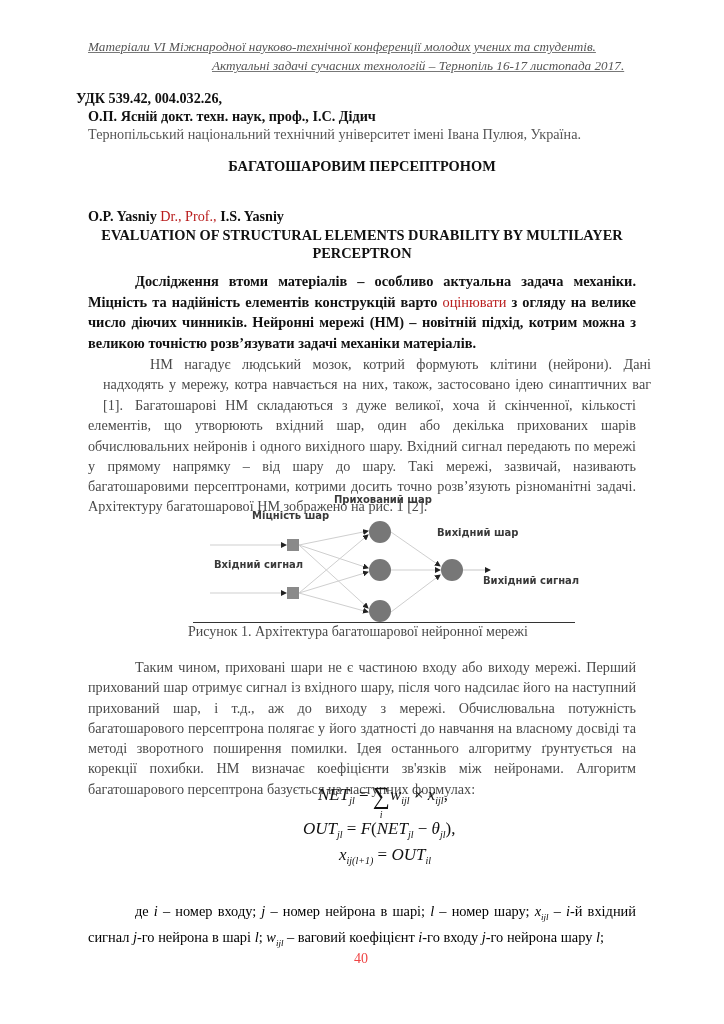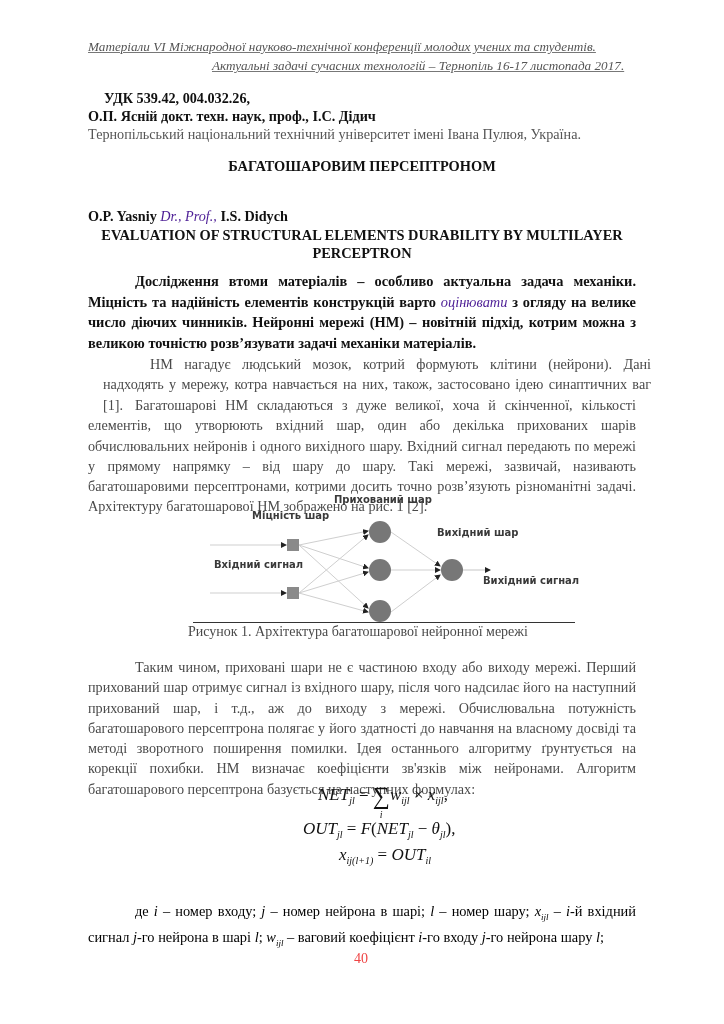--- a/index.html
+++ b/index.html
@@ -13,39 +13,39 @@
   .para { font-size: 14.2px; line-height: 20.3px; text-align: justify; text-align-last: left; }
   .para.bold-ish { color: #111; font-weight: bold; font-size: 14.4px; letter-spacing: 0; }
   .para.light { color: #4a4a4a; }
   .indent { text-indent: 47px; }
   .diagram-label { font-family: "DejaVu Sans", sans-serif; font-weight: bold; font-size: 10px; color: #3a3a3a; white-space: nowrap; }
   .caption { font-size: 14px; color: #4a4a4a; white-space: nowrap; }
   .formula { font-family: "Liberation Serif", serif; font-style: italic; font-size: 17px; color: #111; white-space: nowrap; }
   .formula .up { font-style: normal; }
   .formula sub { font-size: 10px; }
   .pageno { font-size: 14px; color: #ef4444; }
-  .light-word { color: #4c1d95; font-weight: normal; font-style: italic; }
+  .light-word { color: #b91c1c; font-weight: normal; }
   i.v { font-style: italic; }
 </style>
 </head>
 <body>
 
 <div class="abs hdr" style="left:88px; top:39px;">Матеріали VI Міжнародної науково-технічної конференції молодих учених та студентів.</div>
 <div class="abs hdr" style="left:212px; top:58px;">Актуальні задачі сучасних технологій – Тернопіль 16-17 листопада 2017.</div>
 
-<div class="abs udk" style="left:104px; top:90px;">УДК 539.42, 004.032.26,</div>
+<div class="abs udk" style="left:76px; top:90px;">УДК 539.42, 004.032.26,</div>
 <div class="abs udk" style="left:88px; top:108px;">О.П. Ясній докт. техн. наук, проф., І.С. Дідич</div>
 <div class="abs aff" style="left:88px; top:126px;">Тернопільський національний технічний університет імені Івана Пулюя, Україна.</div>
 
 <div class="abs title" style="left:88px; width:548px; top:157px;">
   <div>БАГАТОШАРОВИМ ПЕРСЕПТРОНОМ</div>
 </div>
 
 <div class="abs udk" style="left:88px; top:208px;">
-  <span>O.P. Yasniy</span><span class="light-word"> Dr., Prof.,</span><span> I.S. Didych</span>
+  <span>O.P. Yasniy</span><span class="light-word"> Dr., Prof.,</span><span> I.S. Yasniy</span>
 </div>
 
 <div class="abs title" style="left:88px; width:548px; top:226px;">
   <div>EVALUATION OF STRUCTURAL ELEMENTS DURABILITY BY MULTILAYER</div>
   <div>PERCEPTRON</div>
 </div>
 
 <div class="abs para bold-ish indent" style="left:88px; width:548px; top:271px; line-height:20.5px;">
   <span>Дослідження втоми матеріалів – особливо актуальна задача механіки. Міцність та надійність елементів конструкцій варто </span><span class="light-word">оцінювати</span><span> з огляду на велике число діючих чинників. Нейронні мережі (НМ) – новітній підхід, котрим можна з великою точністю розв’язувати задачі механіки матеріалів.</span>
 </div>

